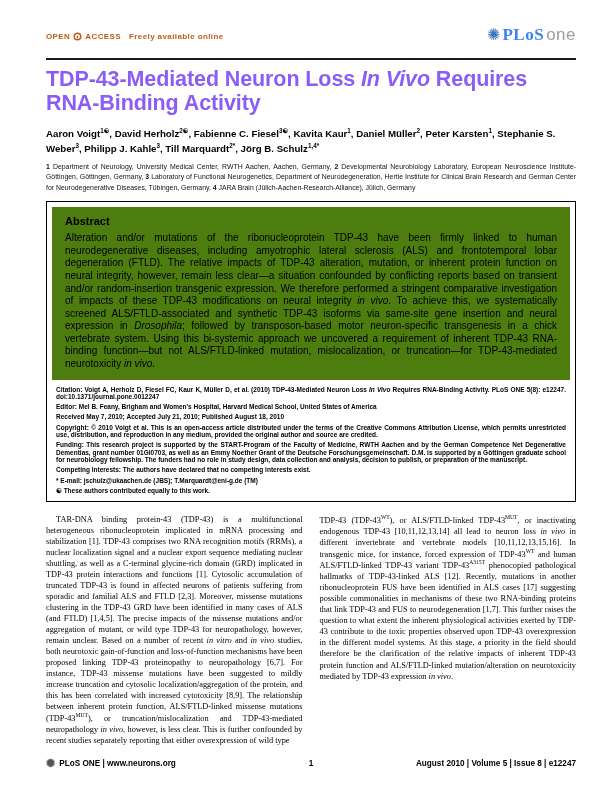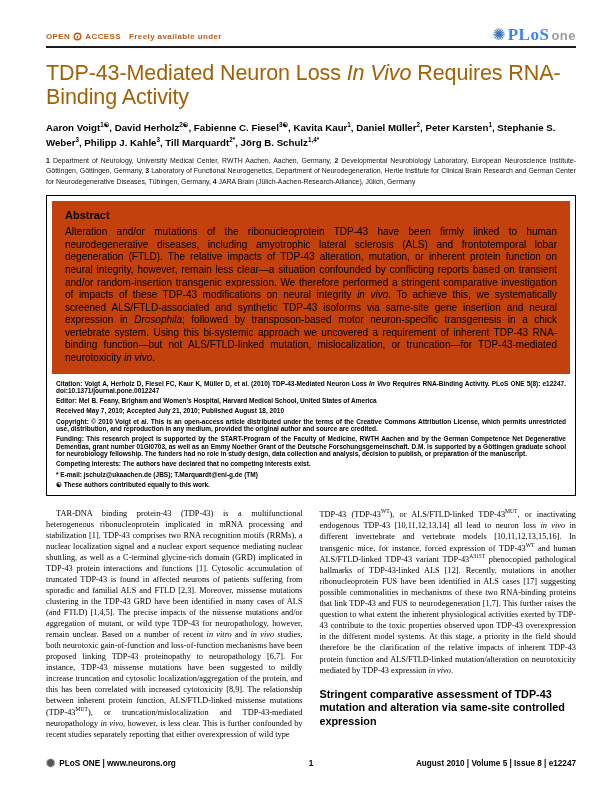--- a/index.html
+++ b/index.html
@@ -6,41 +6,41 @@
   html,body { background:#fff; }
   body { width:612px; height:791px; overflow:hidden; }
   .page {
     position:relative; width:612px; height:791px; background:#fff;
     font-family:"Liberation Sans", sans-serif; color:#000;
     padding:26px 36px 0 46px;
   }
 
   
   .masthead { display:flex; justify-content:space-between; align-items:flex-end;
-              border-bottom:2px solid #1a1a1a; padding-bottom:3px; }
+              border-bottom:2px solid #1a1a1a; padding-bottom:15px; }
   .oa { color:#BF5B16; font-weight:bold; font-size:8px; letter-spacing:.4px;
         display:flex; align-items:center; gap:3px; padding-bottom:2px; }
   .oa .tagline { margin-left:5px; }
   .oa-icon { width:9px; height:9px; display:inline-block; }
   .plos-logo { display:flex; align-items:baseline; gap:2px; line-height:1; }
   .starburst { color:#3F74BE; font-size:16px; }
   .plos-name { font-family:"Liberation Serif", serif; font-weight:bold;
                color:#3b82f6; font-size:17px; letter-spacing:.5px; }
-  .plos-one  { color:#9B9DA0; font-weight:bold; font-size:13px; letter-spacing:.5px; }
+  .plos-one  { color:#9B9DA0; font-weight:normal; font-size:17px; letter-spacing:.5px; }
 
   
-  .title { margin-top:13px; font-size:21.5px; font-weight:normal; line-height:1.13;
-           color:#a16207; letter-spacing:-.1px; max-width:540px; }
+  .title { margin-top:7px; font-size:21.5px; font-weight:bold; line-height:1.13;
+           color:#8b5cf6; letter-spacing:-.1px; max-width:540px; }
   .authors { margin-top:10px; font-size:9.7px; font-weight:bold; line-height:1.6; }
   .authors sup { font-size:6.3px; }
   .affiliations { margin-top:5px; font-size:6.9px; line-height:1.5; text-align:justify; color:#111; }
 
   
   .info-box { margin-top:8px; border:1px solid #000; padding:5px 5px 4px; }
-  .abstract { background:#c2410c; padding:8px 13px 9px; }
+  .abstract { background:#4d7c0f; padding:8px 13px 9px; }
   .abstract h2 { font-size:11px; margin-bottom:5px; }
   .abstract p { font-size:10px; line-height:1.26; text-align:justify; }
   .meta { padding:6px 4px 0; }
   .meta p { font-size:6.5px; font-weight:bold; line-height:1.16; margin-bottom:2.6px; text-align:justify; }
 
   
   .body-cols { display:flex; gap:17px; margin-top:12px; }
   .col { flex:1; min-width:0; }
   .col h2 { font-size:11.5px; margin:3px 0 8px; }
   .col h3 { font-size:10.8px; font-weight:600; line-height:1.28; margin:12px 0 4px; }
@@ -66,21 +66,21 @@
   <div class="masthead">
     <div class="oa">
       <span>OPEN</span>
       <span class="oa-icon">
         <svg viewBox="0 0 10 10" width="9" height="9">
           <circle cx="5" cy="5" r="3.6" fill="none" stroke="#BF5B16" stroke-width="1.6"></circle>
           <rect x="4.2" y="4" width="1.6" height="3" fill="#BF5B16"></rect>
         </svg>
       </span>
       <span>ACCESS</span>
-      <span class="tagline">Freely available under</span>
+      <span class="tagline">Freely available online</span>
     </div>
     <div class="plos-logo">
       <span class="starburst">✺</span>
       <span class="plos-name">PLoS</span>
       <span class="plos-one">one</span>
     </div>
   </div>
 
   <h1 class="title"><span>TDP-43-Mediated Neuron Loss </span><i>In Vivo</i><span> Requires RNA-Binding Activity</span></h1>
   <p class="authors"><span>Aaron Voigt</span><sup>1☯</sup><span>, David Herholz</span><sup>2☯</sup><span>, Fabienne C. Fiesel</span><sup>3☯</sup><span>, Kavita Kaur</span><sup>1</sup><span>, Daniel Müller</span><sup>2</sup><span>, Peter Karsten</span><sup>1</sup><span>, Stephanie S. Weber</span><sup>3</sup><span>, Philipp J. Kahle</span><sup>3</sup><span>, Till Marquardt</span><sup>2*</sup><span>, Jörg B. Schulz</span><sup>1,4*</sup></p>
@@ -102,21 +102,20 @@
       <p><span>☯ These authors contributed equally to this work.</span></p>
     </div>
   </div>
 
   <div class="body-cols">
     <div class="col">
       <p class="indent"><span>TAR-DNA binding protein-43 (TDP-43) is a multifunctional heterogeneous ribonucleoprotein implicated in mRNA processing and stabilization [1]. TDP-43 comprises two RNA recognition motifs (RRMs), a nuclear localization signal and a nuclear export sequence mediating nuclear shuttling, as well as a C-terminal glycine-rich domain (GRD) implicated in TDP-43 protein interactions and functions [1]. Cytosolic accumulation of truncated TDP-43 is found in affected neurons of patients suffering from sporadic and familial ALS and FTLD [2,3]. Moreover, missense mutations clustering in the TDP-43 GRD have been identified in many cases of ALS (and FTLD) [1,4,5]. The precise impacts of the missense mutations and/or aggregation of mutant, or wild type TDP-43 for neuropathology, however, remain unclear. Based on a number of recent </span><i>in vitro</i><span> and </span><i>in vivo</i><span> studies, both neurotoxic gain-of-function and loss-of-function mechanisms have been proposed linking TDP-43 proteinopathy to neuropathology [6,7]. For instance, TDP-43 missense mutations have been suggested to mildly increase truncation and cytosolic localization/aggregation of the protein, and this has been correlated with increased cytotoxicity [8,9]. The relationship between inherent protein function, ALS/FTLD-linked missense mutations (TDP-43</span><sup>MUT</sup><span>), or truncation/mislocalization and TDP-43-mediated neuropathology </span><i>in vivo</i><span>, however, is less clear. This is further confounded by recent studies separately reporting that either overexpression of wild type</span></p>
     </div>
     <div class="col">
       <p><span>TDP-43 (TDP-43</span><sup>WT</sup><span>), or ALS/FTLD-linked TDP-43</span><sup>MUT</sup><span>, or inactivating endogenous TDP-43 [10,11,12,13,14] all lead to neuron loss </span><i>in vivo</i><span> in different invertebrate and vertebrate models [10,11,12,13,15,16]. In transgenic mice, for instance, forced expression of TDP-43</span><sup>WT</sup><span> and human ALS/FTLD-linked TDP-43 variant TDP-43</span><sup>A315T</sup><span> phenocopied pathological hallmarks of TDP-43-linked ALS [12]. Recently, mutations in another ribonucleoprotein FUS have been identified in ALS cases [17] suggesting possible commonalities in mechanisms of these two RNA-binding proteins that link TDP-43 and FUS to neurodegeneration [1,7]. This further raises the question to what extent the inherent physiological activities exerted by TDP-43 contribute to the toxic properties observed upon TDP-43 overexpression in the different model systems. At this stage, a priority in the field should therefore be the clarification of the relative impacts of inherent TDP-43 protein function and ALS/FTLD-linked mutation/alteration on neurotoxicity mediated by TDP-43 expression </span><i>in vivo</i><span>.</span></p>
-      <h3>Stringent comparative assessment of TDP-43 mutation and alteration via same-site controlled expression</h3>
     </div>
   </div>
 
   <div class="footer">
     <div class="footer-left">
       <span class="footer-starburst">✺</span>
       <span>PLoS ONE | www.neurons.org</span>
     </div>
     <div class="footer-center">1</div>
     <div class="footer-right">August 2010 | Volume 5 | Issue 8 | e12247</div>

